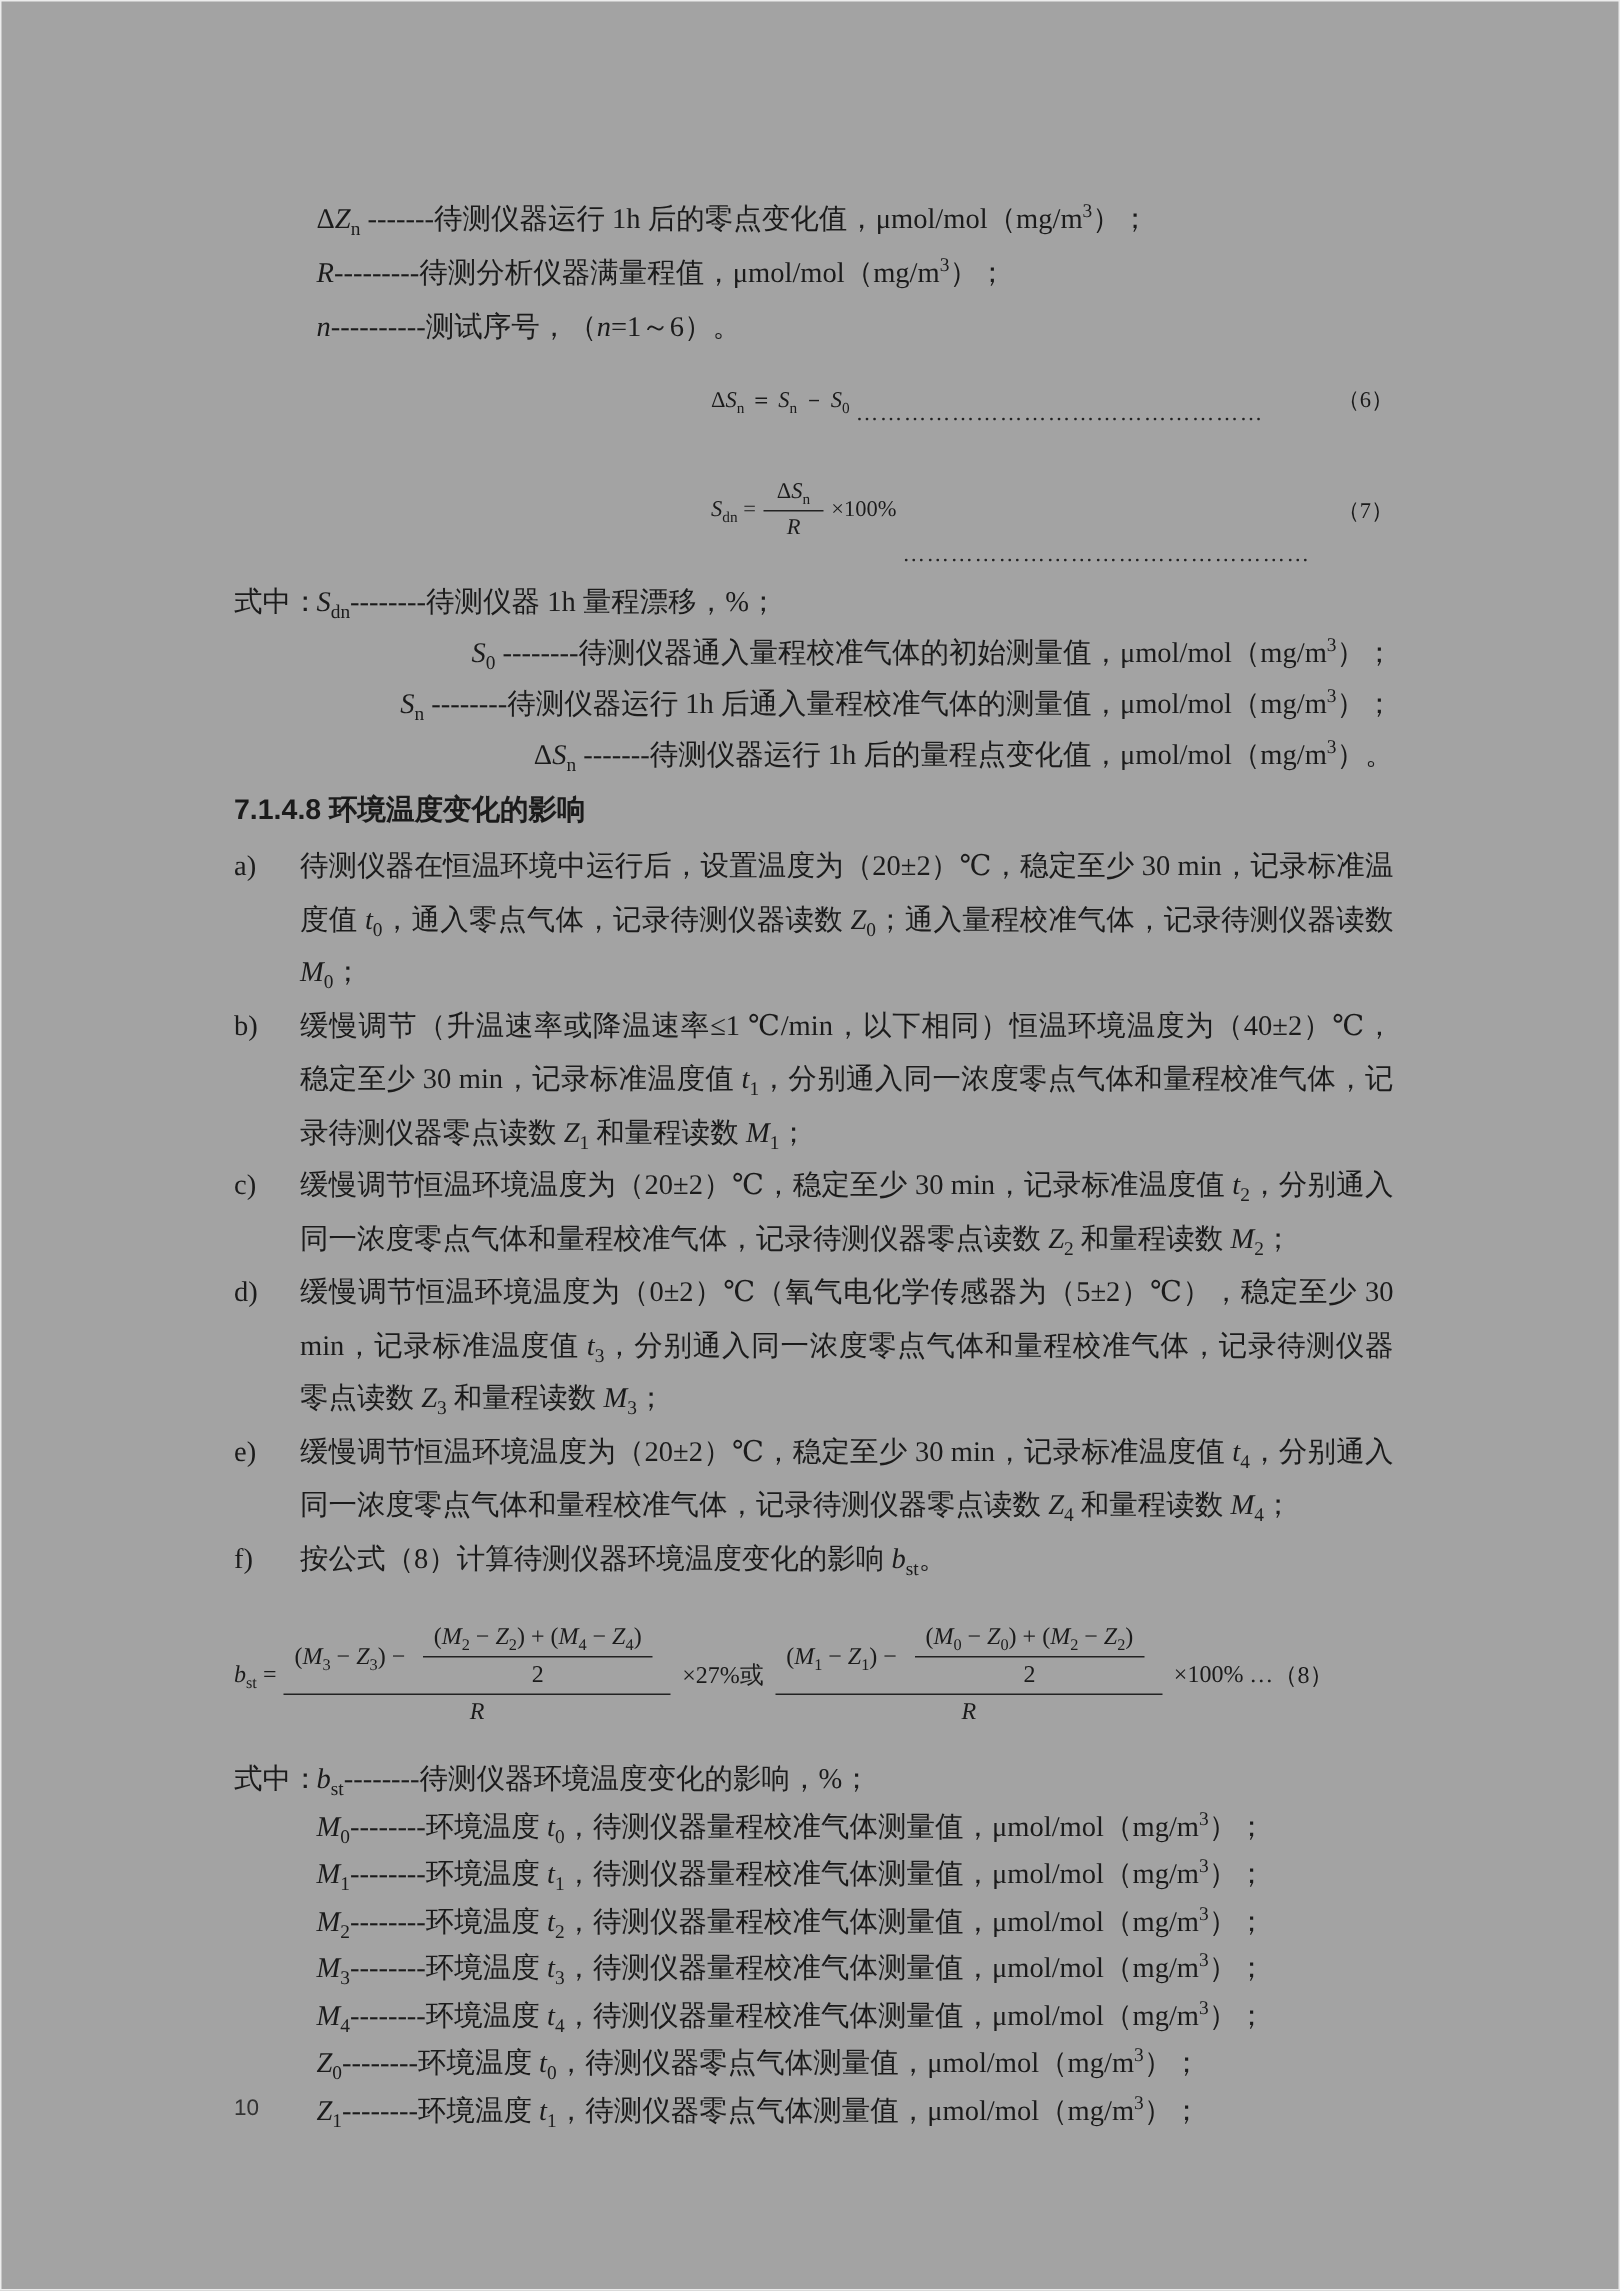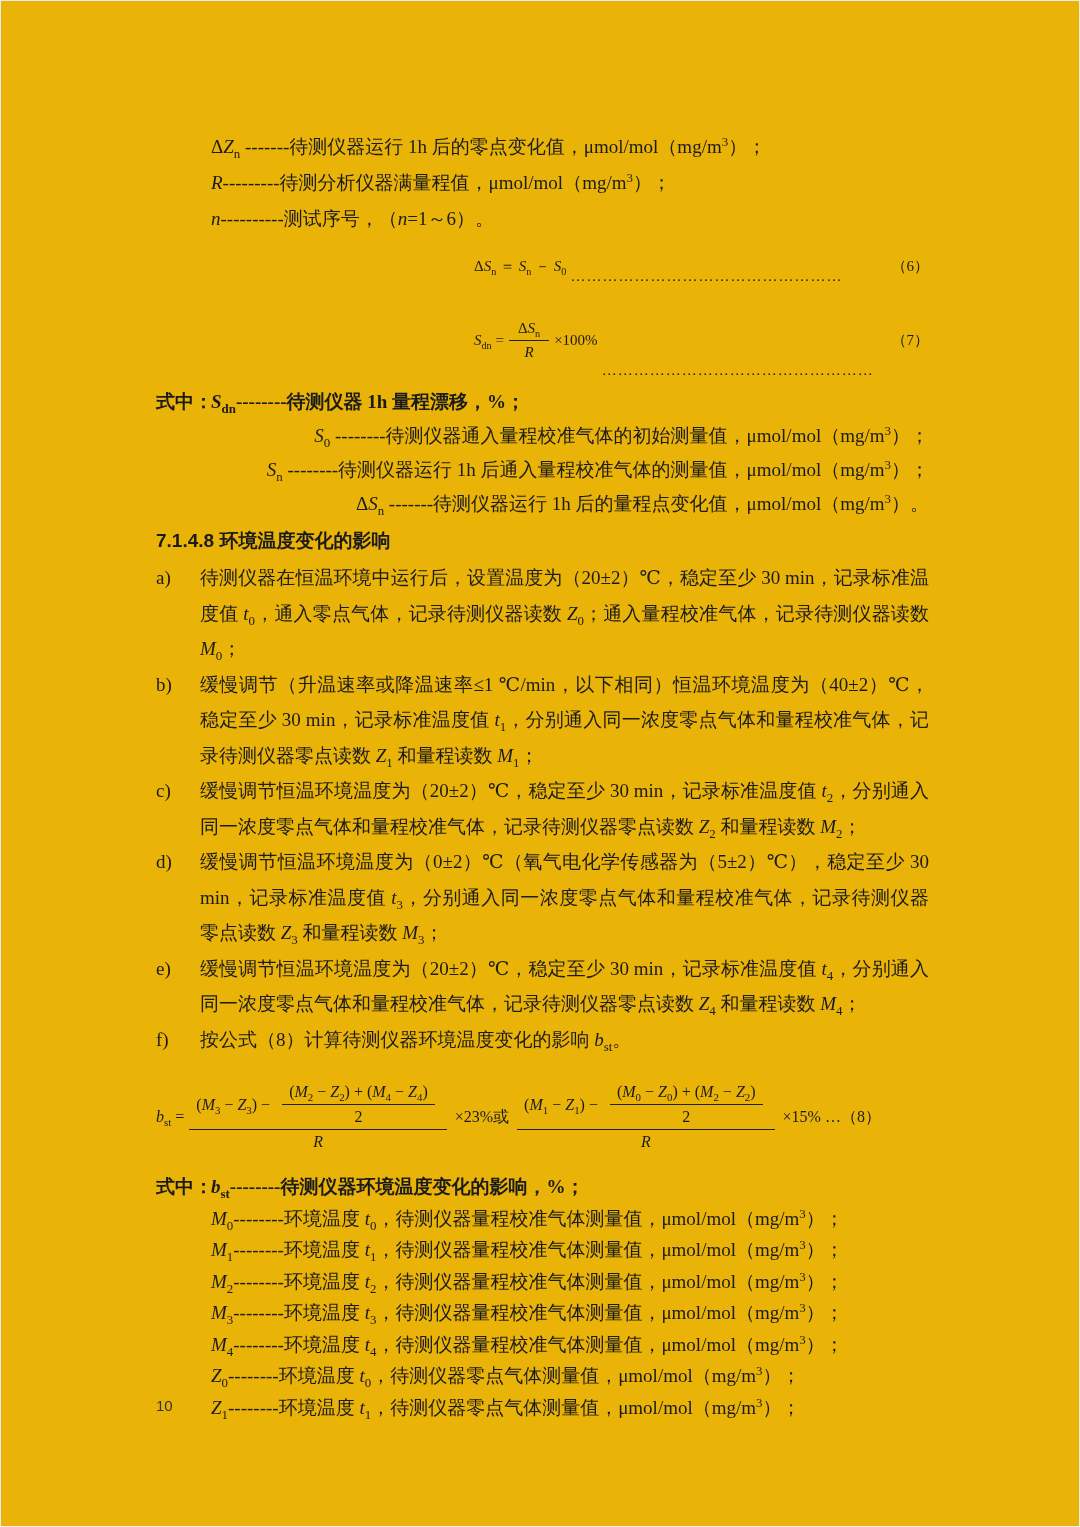--- a/index.html
+++ b/index.html
@@ -9,21 +9,21 @@
     color:#1b1b1b;
     position:relative;
     overflow:hidden;
   }
   .page {
     box-sizing:border-box;
     width:1080px; height:1527px;
     border:1px solid #ececec;
     padding:128px 150px 0 155px;
     position:relative;
-    background:#eab308;
+    background:#a3a3a3;
   }
   .fs { font-size:19px; }
 
   
   .def-top { margin-left:55px; }
   .def-top .def-line { line-height:36px; white-space:nowrap; }
 
   
   .formula-row {
     display:flex; align-items:center;
@@ -39,21 +39,21 @@
   .f6 { margin-top:10px; height:38px; }
   .f7 { margin-top:16px; height:78px; }
 
   .frac { display:inline-flex; flex-direction:column; margin:0 5px; }
   .frac .num { padding:0 9px 3px; border-bottom:1.5px solid #222; text-align:center; }
   .frac .den { padding-top:3px; text-align:center; }
   .nrow { display:inline-flex; align-items:center; gap:7px; }
 
   
   .where { margin-top:6px; }
-  .where .where-row { display:flex;font-weight:bold; }
+  .where .where-row { display:flex; }
   .where .intro { width:55px; flex:0 0 55px; }
   .where1 .wline { line-height:34px; white-space:nowrap; }
   .where1 .where-item { margin-left:55px;text-align:right; }
   .where2 .wline { line-height:31.5px; white-space:nowrap; }
   .where2 .where-item { margin-left:55px; }
 
   
   .sec-heading {
     font-family:"Liberation Sans","DejaVu Sans",sans-serif;
     font-weight:bold; font-size:19px;
@@ -157,32 +157,32 @@
     <span class="frac">
       <span class="num nrow">
         <span>(<i>M</i><sub>3</sub> − <i>Z</i><sub>3</sub>) −</span>
         <span class="frac">
           <span class="num">(<i>M</i><sub>2</sub> − <i>Z</i><sub>2</sub>) + (<i>M</i><sub>4</sub> − <i>Z</i><sub>4</sub>)</span>
           <span class="den">2</span>
         </span>
       </span>
       <span class="den"><i>R</i></span>
     </span>
-    <span class="mid">×23%或</span>
+    <span class="mid">×27%或</span>
     <span class="frac">
       <span class="num nrow">
         <span>(<i>M</i><sub>1</sub> − <i>Z</i><sub>1</sub>) −</span>
         <span class="frac">
           <span class="num">(<i>M</i><sub>0</sub> − <i>Z</i><sub>0</sub>) + (<i>M</i><sub>2</sub> − <i>Z</i><sub>2</sub>)</span>
           <span class="den">2</span>
         </span>
       </span>
       <span class="den"><i>R</i></span>
     </span>
-    <span class="tail">×15% …</span>
+    <span class="tail">×100% …</span>
     <span class="eqnum">（8）</span>
   </div>
 
   <div class="where where2">
     <div class="where-row wline">
       <span class="intro">式中：</span>
       <span><i>b</i><sub>st</sub>--------待测仪器环境温度变化的影响，%；</span>
     </div>
     <div class="where-item wline"><i>M</i><sub>0</sub>--------环境温度 <i>t</i><sub>0</sub>，待测仪器量程校准气体测量值，μmol/mol（mg/m<sup>3</sup>）；</div>
     <div class="where-item wline"><i>M</i><sub>1</sub>--------环境温度 <i>t</i><sub>1</sub>，待测仪器量程校准气体测量值，μmol/mol（mg/m<sup>3</sup>）；</div>

